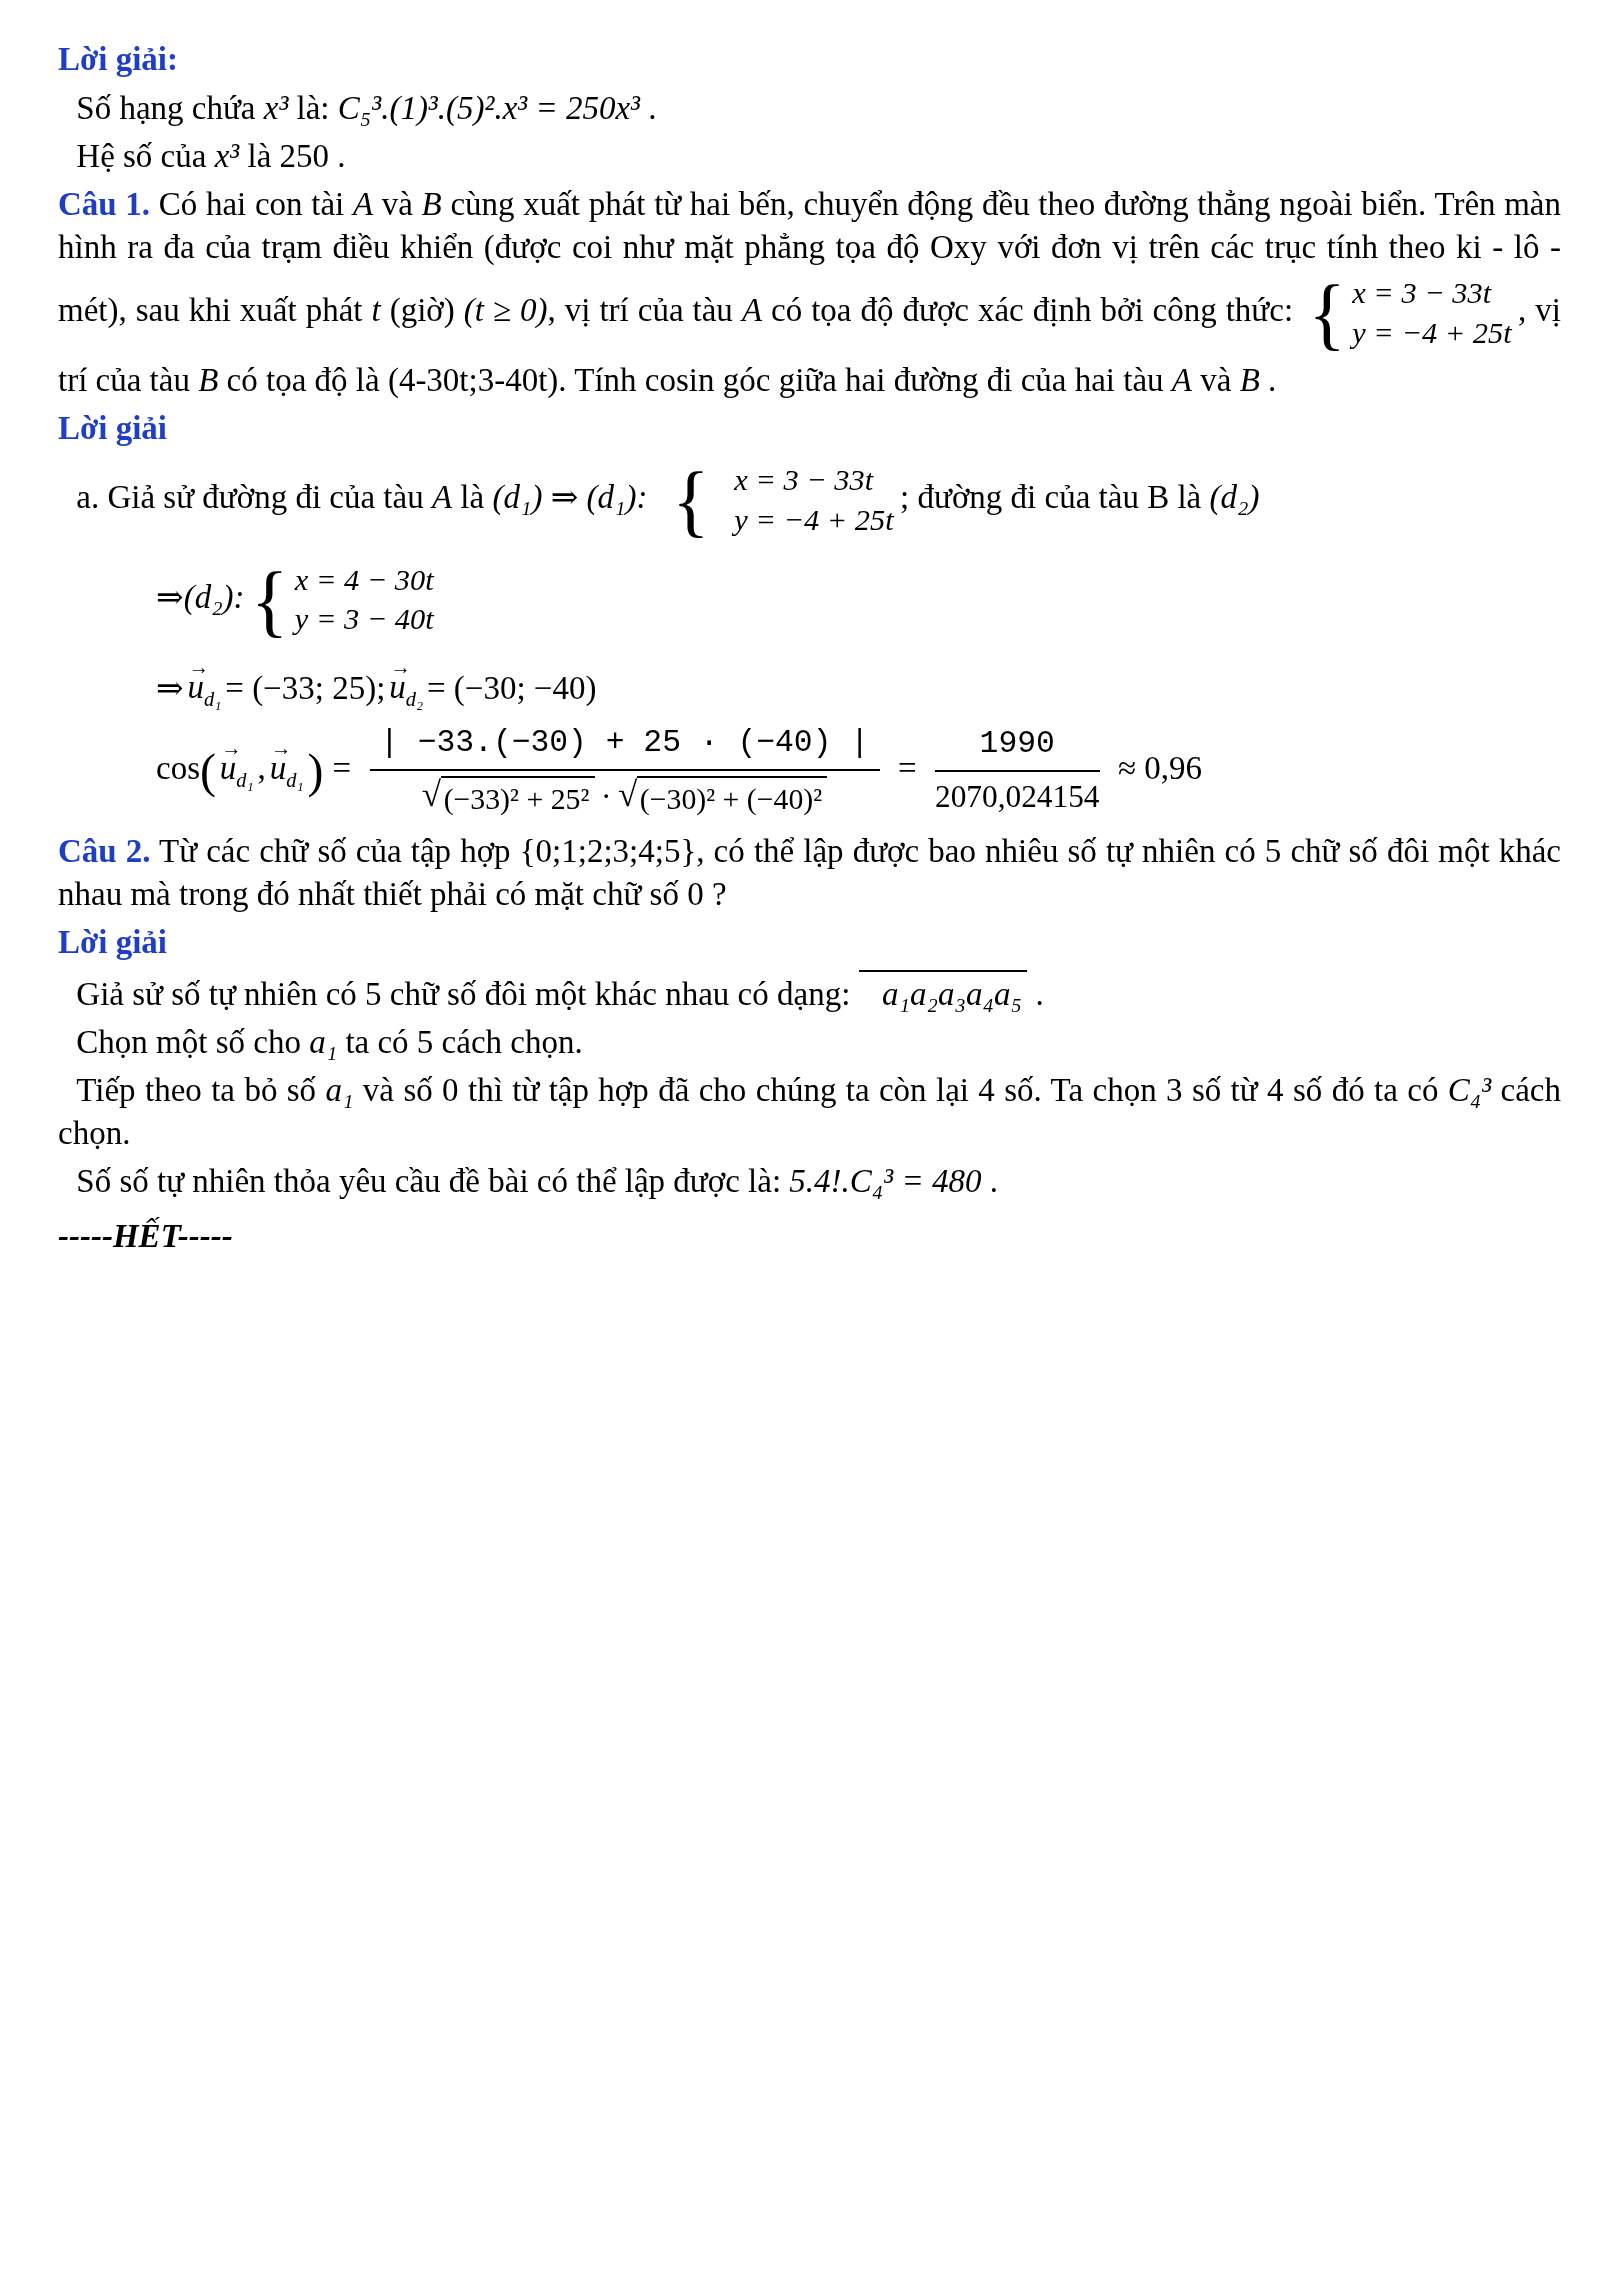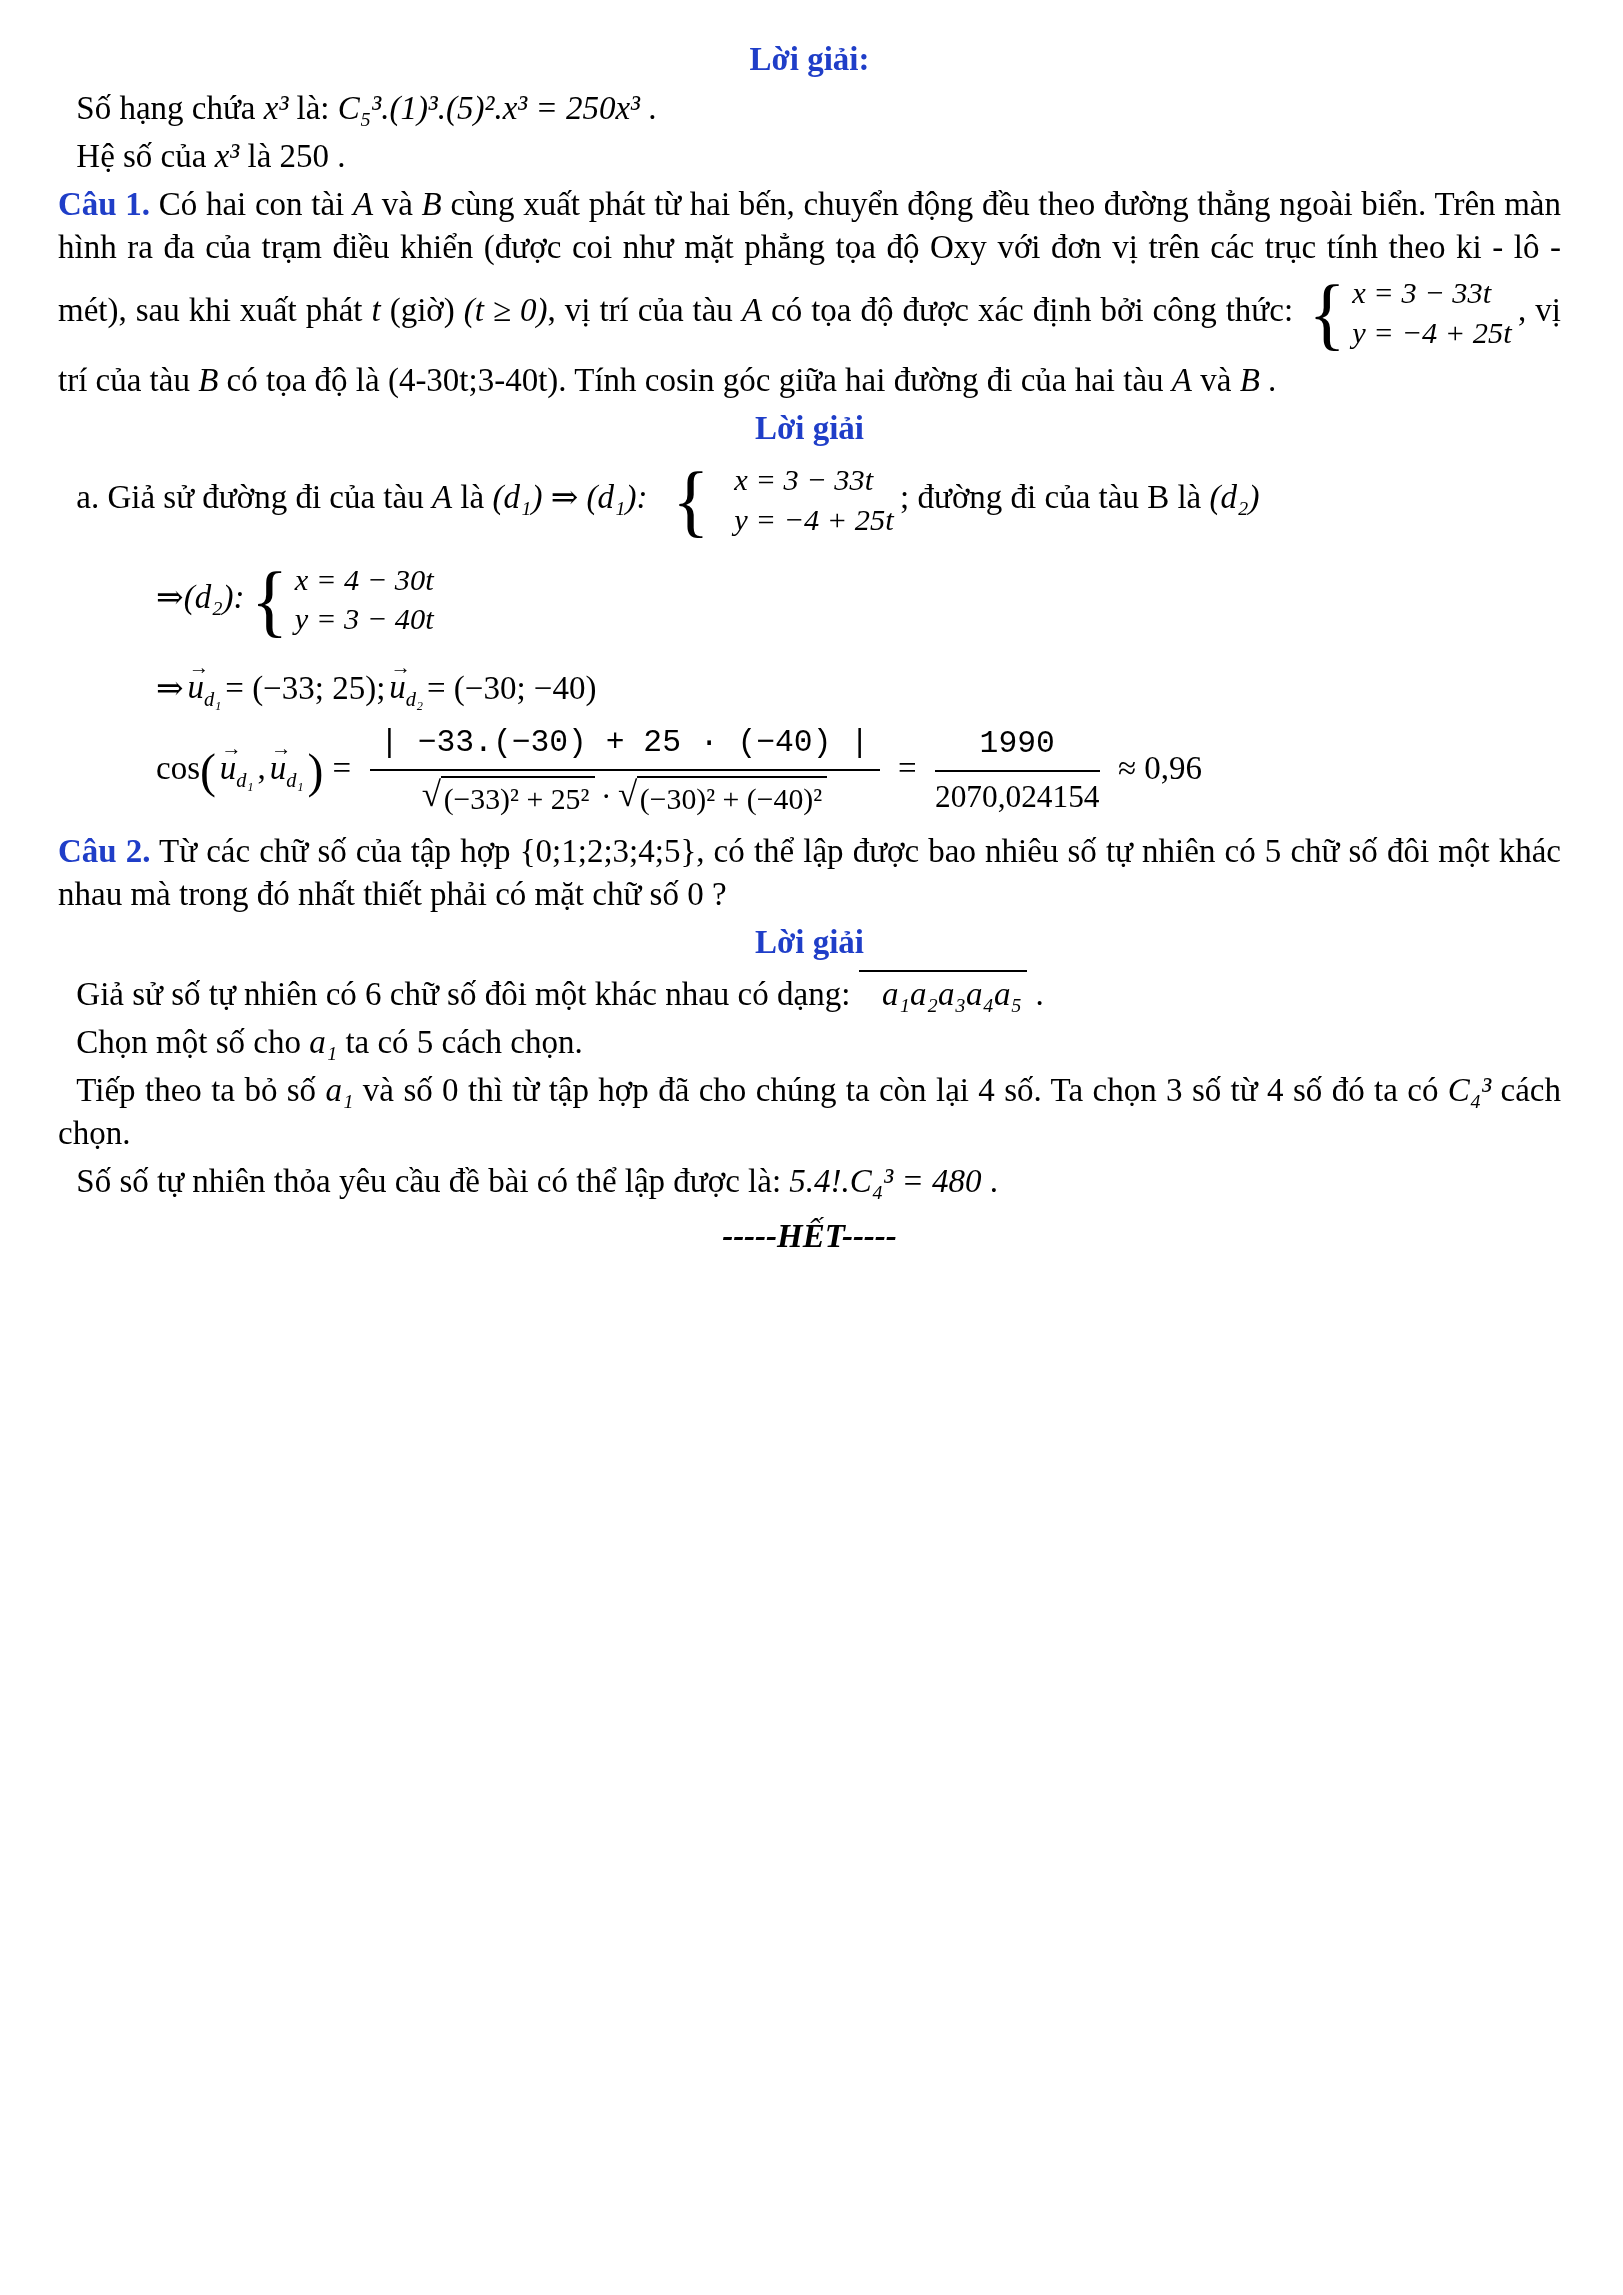--- a/index.html
+++ b/index.html
@@ -5,21 +5,21 @@
   * { margin:0; padding:0; box-sizing:border-box; }
   html, body { background:#ffffff; }
   body {
     width:1623px; height:2295px;
     font-family:"Liberation Serif","DejaVu Serif",serif;
     font-size:33px; color:#000; overflow:hidden;
   }
   .page { padding:34px 62px 0 58px; }
   p { line-height:1.3; margin:0 0 5.2px 0; }
   .para { text-align:justify; }
-  .center { text-align:center; }
+  .center { }
   .indent { text-indent:18.3px; }
   .blue { font-weight:bold; }
   .qlabel { font-weight:bold; }
   .m { font-style:italic; }
   .mn { font-style:normal; }
   .sol-heading { margin:3.9px 0 6.5px 0; }
   .part-heading { font-weight:bold; text-indent:18.3px; margin:2.6px 0 6.5px 0; }
   .part-heading i { font-weight:bold; }
 
   
@@ -109,21 +109,21 @@
         </span><span class="sp mn">=</span><span class="frac">
           <span class="num mn">1990</span>
           <span class="den mn">2070,024154</span>
         </span><span class="sp mn">≈ 0,96</span></p>
   </div>
 
   <p class="para"><b class="qlabel blue" style="color: rgb(31, 62, 200);">Câu 2.</b><span> Từ các chữ số của tập hợp </span><span class="mn">{0;1;2;3;4;5}</span><span>, có thể lập được bao nhiêu số tự nhiên có 5 chữ số đôi một khác nhau mà trong đó nhất thiết phải có mặt chữ số 0 ?</span></p>
 
   <p class="center sol-heading"><b class="blue" style="color: rgb(31, 62, 200);">Lời giải</b></p>
 
-  <p class="para indent"><span>Giả sử số tự nhiên có 6 chữ số đôi một khác nhau có dạng: </span><span class="over m">a₁a₂a₃a₄a₅</span><span> .</span></p>
+  <p class="para indent"><span>Giả sử số tự nhiên có 5 chữ số đôi một khác nhau có dạng: </span><span class="over m">a₁a₂a₃a₄a₅</span><span> .</span></p>
 
   <p class="para indent"><span>Chọn một số cho </span><span class="m">a₁</span><span> ta có 5 cách chọn.</span></p>
 
   <p class="para indent"><span>Tiếp theo ta bỏ số </span><span class="m">a₁</span><span> và số 0 thì từ tập hợp đã cho chúng ta còn lại 4 số. Ta chọn 3 số từ 4 số đó ta có </span><span class="m">C₄³</span><span> cách chọn.</span></p>
 
 
 
   <p class="para indent"><span>Số số tự nhiên thỏa yêu cầu đề bài có thể lập được là: </span><span class="m">5.4!.C₄³ = 480</span><span> .</span></p>
 
   <p class="center footer-end"><i>-----HẾT-----</i></p>

